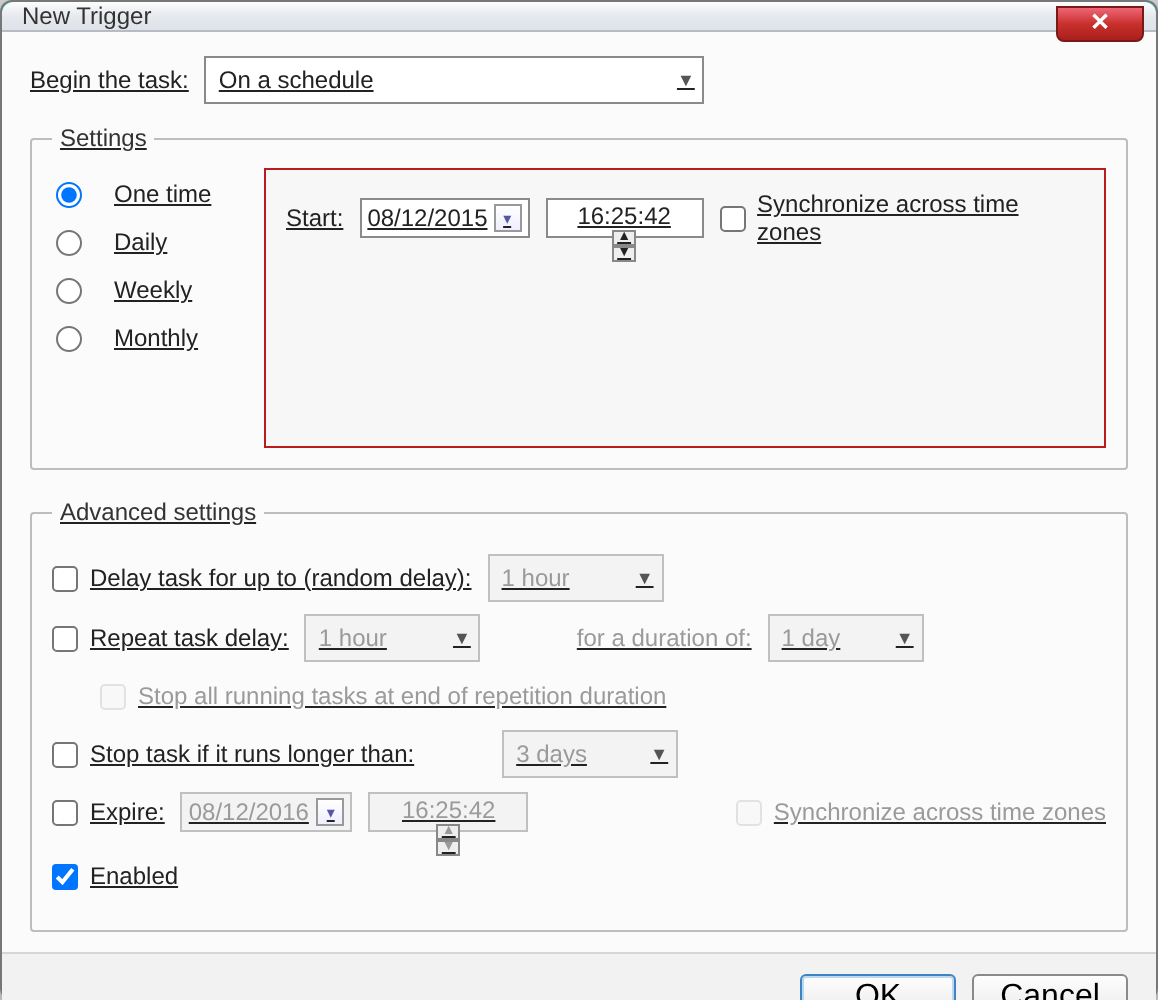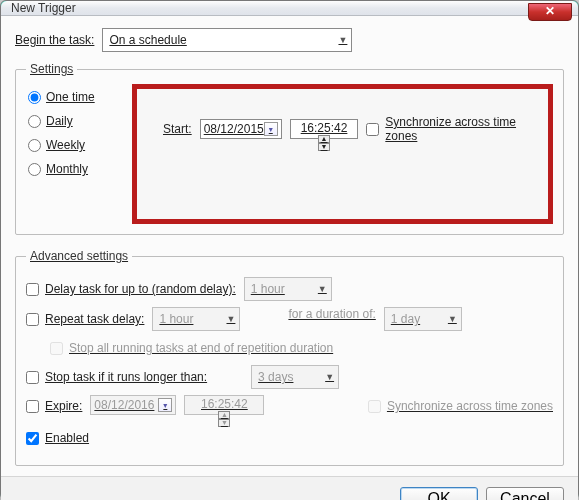--- a/index.html
+++ b/index.html
@@ -61,45 +61,45 @@
   fieldset {
     border: 1px solid #bdbdbd;
     border-radius: 2px;
     margin: 10px 0 0 0;
     padding: 8px 10px 10px 10px;
   }
   fieldset.settings { position: relative; }
   legend { padding: 0 4px; color:#333; }
   .settings-inner { display:flex; gap: 14px; }
   .radios { display:flex; flex-direction:column; gap:10px; padding:6px 4px 6px 2px; width: 92px; }
-  .radios label { display:flex; align-items:center; gap:5px; }
+  .radios label { display:flex; align-items:center; gap:16px; }
   input[type=radio], input[type=checkbox] {
     width:13px; height:13px; margin:0;
   }
   .start-pane {
     flex:1;
-    border: 5px solid #b91c1c;
+    border: 1px solid #b91c1c;
     background:#f7f7f7;
     min-height: 140px;
-    padding: 26px;
+    padding: 10px;
   }
   .start-row { display:flex; align-items:center; gap:8px; }
   .dateinput, .timeinput, .smallselect, .spininput {
     height:20px; font-size:12px; background:#fff;
     border:1px solid #8a8a8a; padding:1px 3px;
   }
   .dateinput { width:86px; display:flex; align-items:center; justify-content:space-between;}
   .dateinput .cal { width:14px;height:14px;border:1px solid #999;background:linear-gradient(#fff,#eef);display:flex;align-items:center;justify-content:center;font-size:8px;color:#55a; }
   .timeinput { width:80px; display:flex; align-items:center; justify-content:space-between;flex-direction:column;}
   .spin { display:flex;flex-direction:column; }
   .spin div { width:12px;height:8px;border:1px solid #888;background:#eee;font-size:7px;line-height:6px;text-align:center;cursor:pointer; }
   .chk { display:flex; align-items:center; gap:6px; }
   .disabled { color:#9a9a9a; }
   .disabled input[type=checkbox] { opacity:0.6; }
-  .adv-row { display:flex; gap:8px; margin:6px 0; min-height:22px; }
+  .adv-row { display:flex; align-items:center; gap:8px; margin:6px 0; min-height:22px; }
   .adv-row .label { min-width: auto; }
   .footer {
     border-top: 1px solid #d6d6d6;
     background:#f2f2f2;
     padding: 10px 14px;
     display:flex; justify-content:flex-end; gap:8px;
     border-radius: 0 0 6px 6px;
   }
   button.win {
     min-width: 78px; height:24px;

